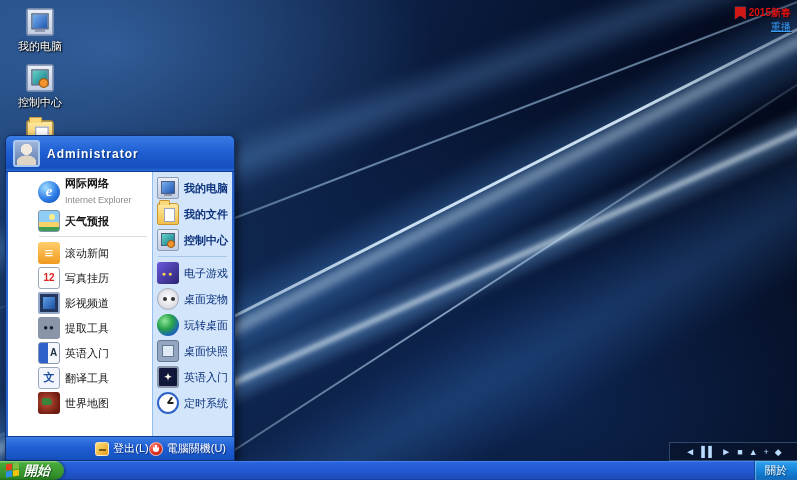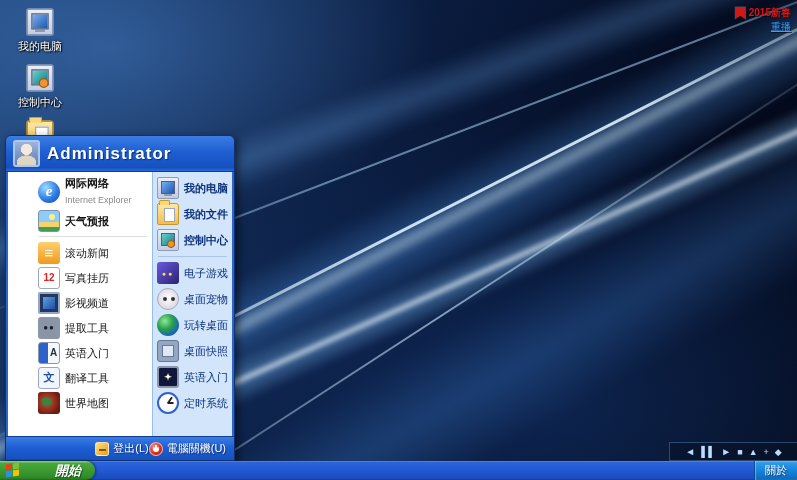--- a/index.html
+++ b/index.html
@@ -89,21 +89,21 @@
   .start-menu { position:absolute; left:5px; bottom:19px; width:230px; top:135px; display:flex; flex-direction:column;
     border:1px solid #10316e; border-radius:6px 6px 0 0; box-shadow:3px 3px 8px rgba(0,0,0,.55); overflow:hidden; z-index:20; }
   .sm-header { height:36px; flex:0 0 36px; display:flex; align-items:center; gap:7px; padding:0 7px;
     background:linear-gradient(180deg,#3a7ce4 0%,#1f5fd3 45%,#1550be 90%,#2a6ad8 100%);
     border-bottom:1px solid #0e3d93; }
   .sm-avatar { width:27px; height:27px; border:2px solid #a9c9f2; border-radius:3px;
     background:
       radial-gradient(circle at 50% 32%, #efe9df 0 28%, transparent 30%),
       radial-gradient(ellipse 10px 7px at 50% 88%, #ded5c4 0 95%, transparent 100%),
       linear-gradient(#9fb4d8,#5f7db0); }
-  .sm-user { color:#fff; font-weight:bold; font-size:17px; letter-spacing:1px; text-shadow:1px 1px 1px #0a2d73; }
+  .sm-user { color:#fff; font-weight:bold; font-size:12px; letter-spacing:1px; text-shadow:1px 1px 1px #0a2d73; }
   .sm-body { flex:1; display:flex; background:#fff; border-left:2px solid #2b66d0; border-right:2px solid #2b66d0; overflow:hidden;padding-left:26px; }
   .sm-left { width:118px; background:#fff; padding:3px 0; display:flex; flex-direction:column; }
   .sm-right { flex:1; background:#d3e5fa; border-left:1px solid #95bdee; padding:3px 0; display:flex; flex-direction:column; }
   .sm-item { display:flex; align-items:center; gap:5px; padding:1px 4px; height:25px; cursor:default; }
   .sm-right .sm-item { height:26px; }
   .sm-item-first { height:33px; }
   .sm-label { font-size:11px; color:#151515; line-height:12px; white-space:nowrap; }
   .sm-label-bold { font-weight:bold; }
   .sm-sub { font-size:9px; color:#8a8a8a; line-height:10px; }
   .sm-right .sm-label { color:#0c327c; }
@@ -133,21 +133,21 @@
   .mb-btn { color:#aiueo; color:#b9dcff; font-size:9px; line-height:10px; cursor:default; }
   .mb-btn.big { font-size:10px; }
 
   
   .taskbar { position:absolute; left:0; right:0; bottom:0; height:19px; z-index:30; display:flex; align-items:stretch;
     background:linear-gradient(180deg,#4f8df0 0%,#2a63dd 8%,#2258d2 50%,#1c4bbb 92%,#15399b 100%); }
   .start-btn { display:flex; align-items:center; gap:4px; padding:0 14px 0 6px; cursor:default;
     background:linear-gradient(180deg,#8fd97f 0%,#48a93a 12%,#3b9830 55%,#2f8a26 88%,#1f6b1a 100%);
     border-radius:0 10px 10px 0; box-shadow:1px 0 3px rgba(0,0,0,.45); }
   .start-flag { width:6px; height:6px; background:#e8401c; box-shadow:7px 0 0 #7fbf3f, 0 7px 0 #2e8fe8, 7px 7px 0 #f2c410; margin:-7px 8px 0 0; transform:skewY(-8deg); }
-  .start-label { color:#fff; font-size:13px; font-weight:bold; font-style:italic; text-shadow:1px 1px 1px #14501a;margin-left:31px; }
+  .start-label { color:#fff; font-size:13px; font-weight:bold; font-style:italic; text-shadow:1px 1px 1px #14501a; }
   .tb-spacer { flex:1; }
   .tb-tray { display:flex; align-items:center; padding:0 10px; cursor:default;
     background:linear-gradient(180deg,#59bdf7 0%,#2a9bea 10%,#1581d8 55%,#0f68b8 100%);
     border-left:1px solid #0a4f96; box-shadow:inset 1px 0 1px rgba(255,255,255,.35); }
   .tb-tray-label { color:#fff; font-size:11px; text-shadow:1px 1px 1px #0a3c70; }
 </style>
 </head>
 <body>
 
 <div id="screen">

